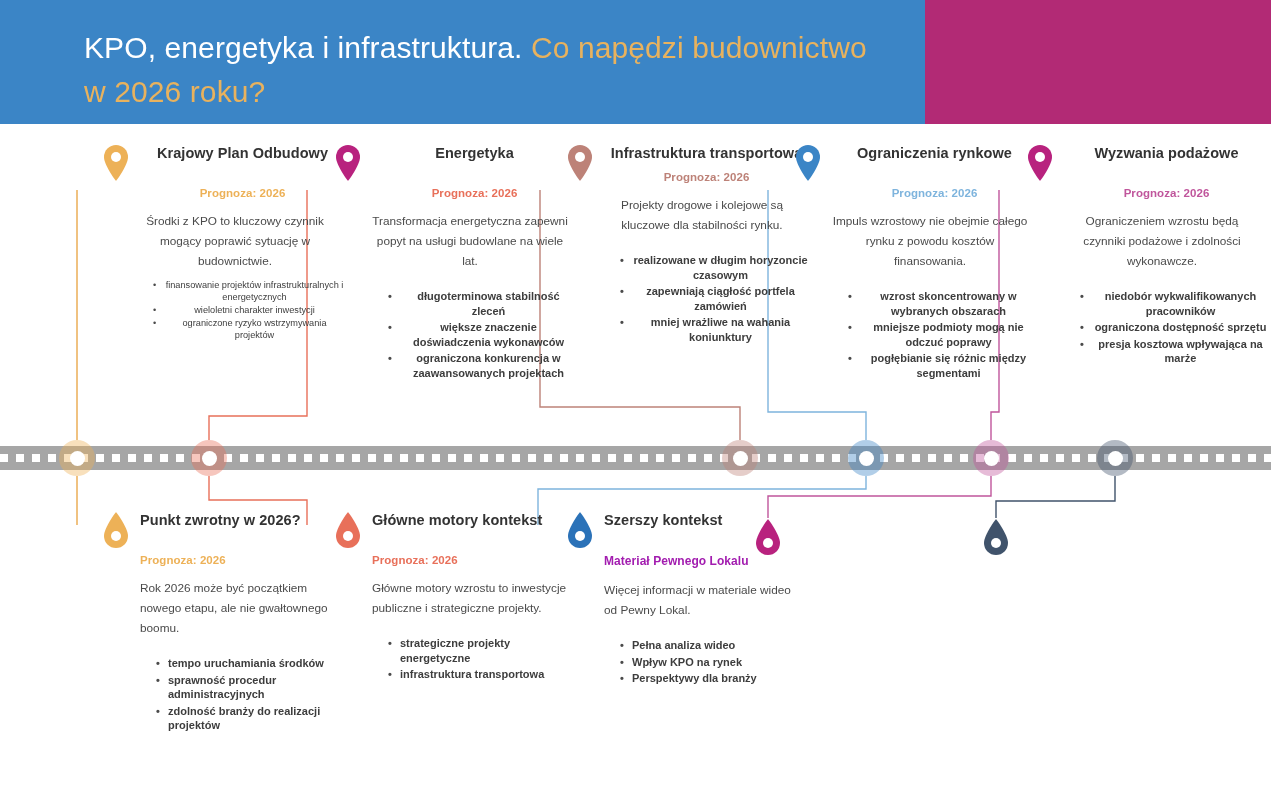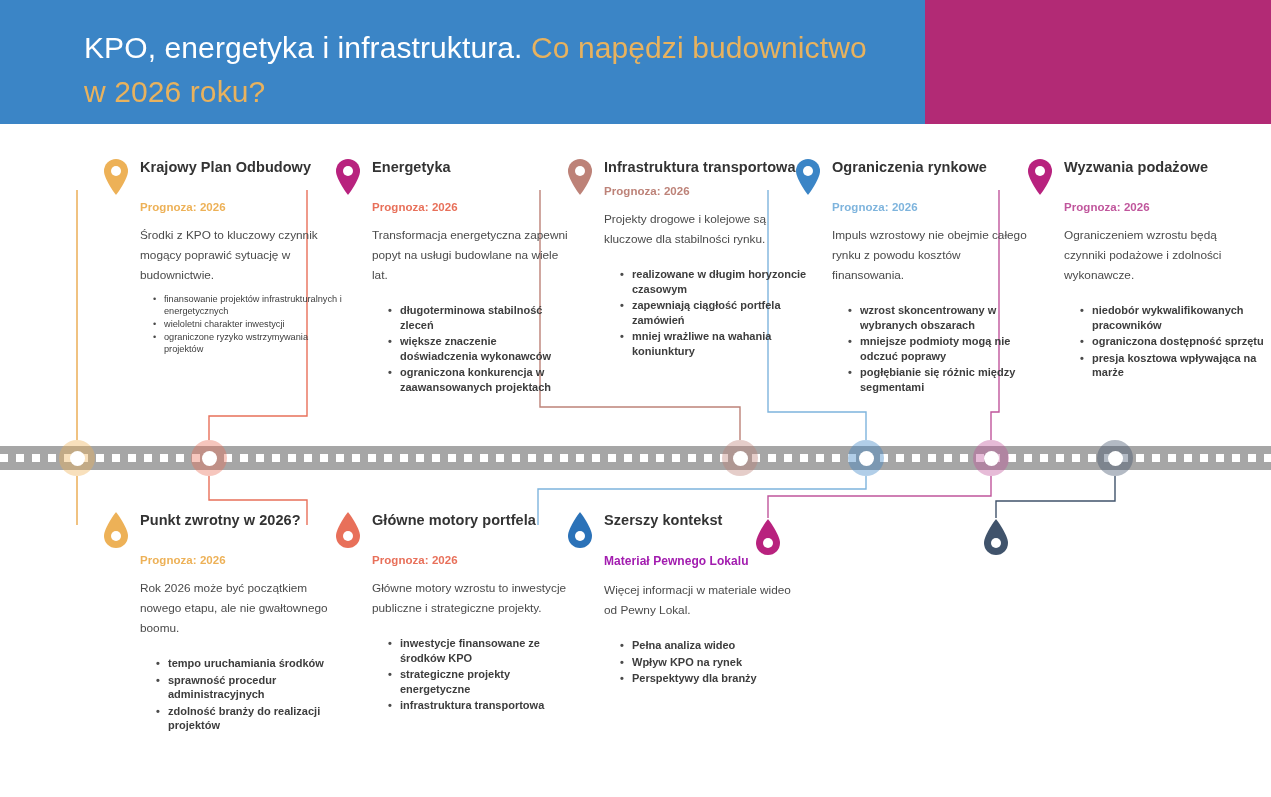--- a/index.html
+++ b/index.html
@@ -90,21 +90,21 @@
     height: 15px;
     border-radius: 50%;
     background: #ffffff;
   }
 
   
   .card {
     position: absolute;
     width: 205px;
   }
-  .card-top { top: 158px; }
+  .card-top { top: 144px; text-align: center; }
   .card-bottom { top: 511px; }
 
   .pin {
     position: absolute;
     width: 28px;
     height: 38px;
     left: -38px;
     top: 0;
   }
   .pin svg { display: block; }
@@ -347,26 +347,25 @@
     </div>
     <div class="card card-bottom" style="left: 372px;">
       <div class="pin">
         <svg width="28" height="38" viewBox="0 0 28 38">
           <g transform="rotate(180 14 19)">
             <path d="M14 37 C14 37 26 21.5 26 13 A12 12 0 0 0 2 13 C2 21.5 14 37 14 37 Z" fill="#e8705a"></path>
             <circle cx="14" cy="13" r="5" fill="#ffffff"></circle>
           </g>
         </svg>
       </div>
-      <div class="card-title">Główne motory portfela</div>
+      <div class="card-title">Główne motory kontekst</div>
       <div class="card-forecast" style="color: rgb(232, 112, 90);">Prognoza: 2026</div>
       <div class="card-desc wide">Główne motory wzrostu to inwestycje publiczne i strategiczne projekty.</div>
       <div class="bullets-wrap near">
         <ul class="card-bullets big">
-          <li>inwestycje finansowane ze środków KPO</li>
           <li>strategiczne projekty energetyczne</li>
           <li>infrastruktura transportowa</li>
         </ul>
       </div>
     </div>
     <div class="card card-bottom" style="left: 604px;">
       <div class="pin">
         <svg width="28" height="38" viewBox="0 0 28 38">
           <g transform="rotate(180 14 19)">
             <path d="M14 37 C14 37 26 21.5 26 13 A12 12 0 0 0 2 13 C2 21.5 14 37 14 37 Z" fill="#2b72b8"></path>

